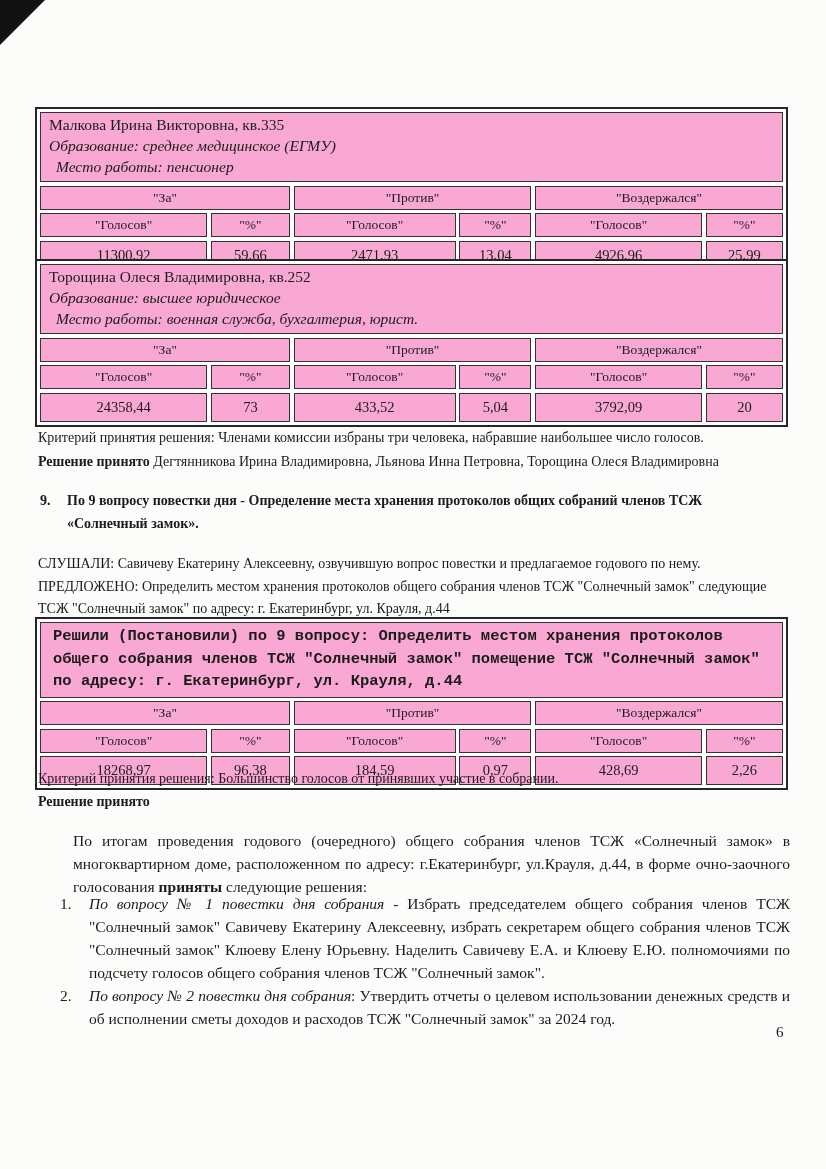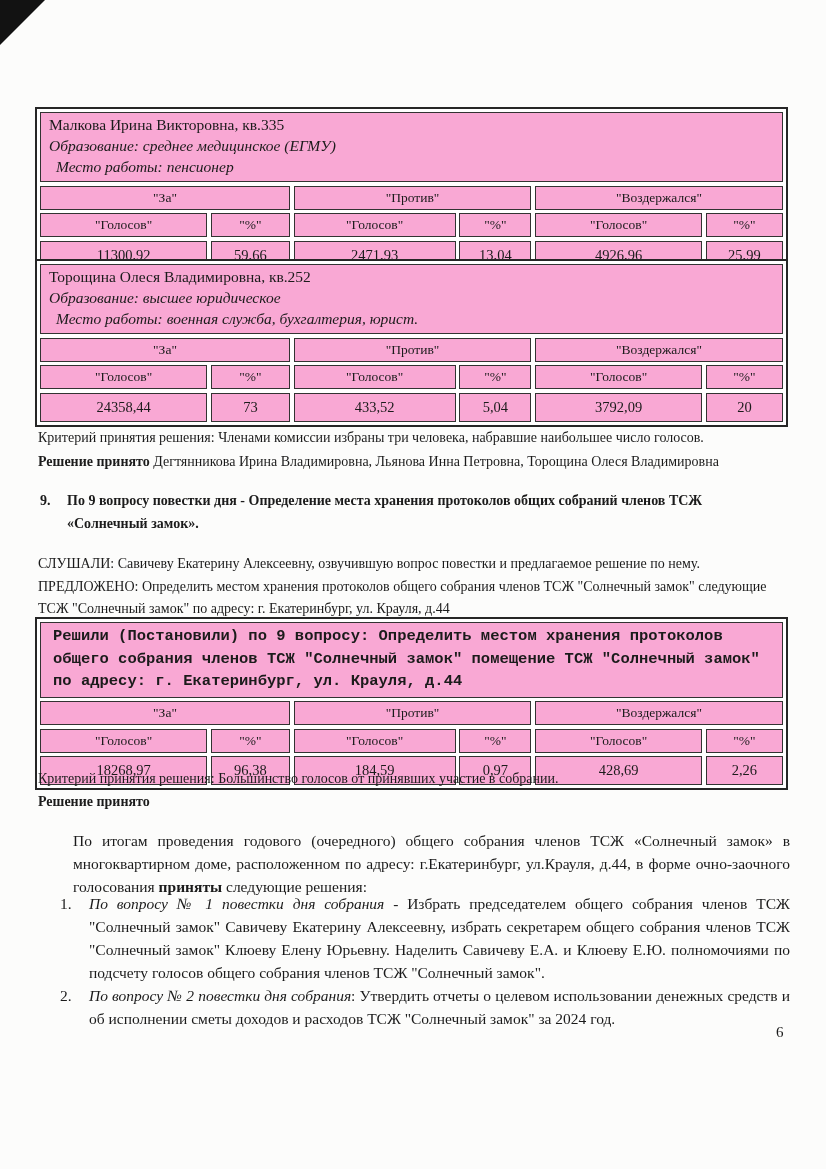--- a/index.html
+++ b/index.html
@@ -132,21 +132,21 @@
     <span class="bold">Решение принято</span><span> Дегтянникова Ирина Владимировна, Льянова Инна Петровна, Торощина Олеся Владимировна</span>
   </div>
 </div>
 
 <div class="textblock q9" style="top:489px; width:740px">
   <span class="qnum">9.</span>
   <span class="qtext">По 9 вопросу повестки дня - Определение места хранения протоколов общих собраний членов ТСЖ «Солнечный замок».</span>
 </div>
 
 <div class="textblock lh225" style="top:553px">
-  <div>СЛУШАЛИ: Савичеву Екатерину Алексеевну, озвучившую вопрос повестки и предлагаемое решение по нему.</div>
+  <div>СЛУШАЛИ: Савичеву Екатерину Алексеевну, озвучившую вопрос повестки и предлагаемое годового по нему.</div>
   <div>ПРЕДЛОЖЕНО: Определить местом хранения протоколов общего собрания членов ТСЖ "Солнечный замок" следующие ТСЖ "Солнечный замок" по адресу: г. Екатеринбург, ул. Крауля, д.44</div>
 </div>
 
 <div class="vtable" style="top:617px">
   <div class="cell res-info">Решили (Постановили) по 9 вопросу:  Определить местом хранения протоколов общего собрания членов ТСЖ "Солнечный замок" помещение ТСЖ "Солнечный замок" по адресу: г. Екатеринбург, ул. Крауля, д.44</div>
   <div class="cell hcell span2">"За"</div>
   <div class="cell hcell span2">"Против"</div>
   <div class="cell hcell span2">"Воздержался"</div>
   <div class="cell hcell">"Голосов"</div>
   <div class="cell hcell">"%"</div>

